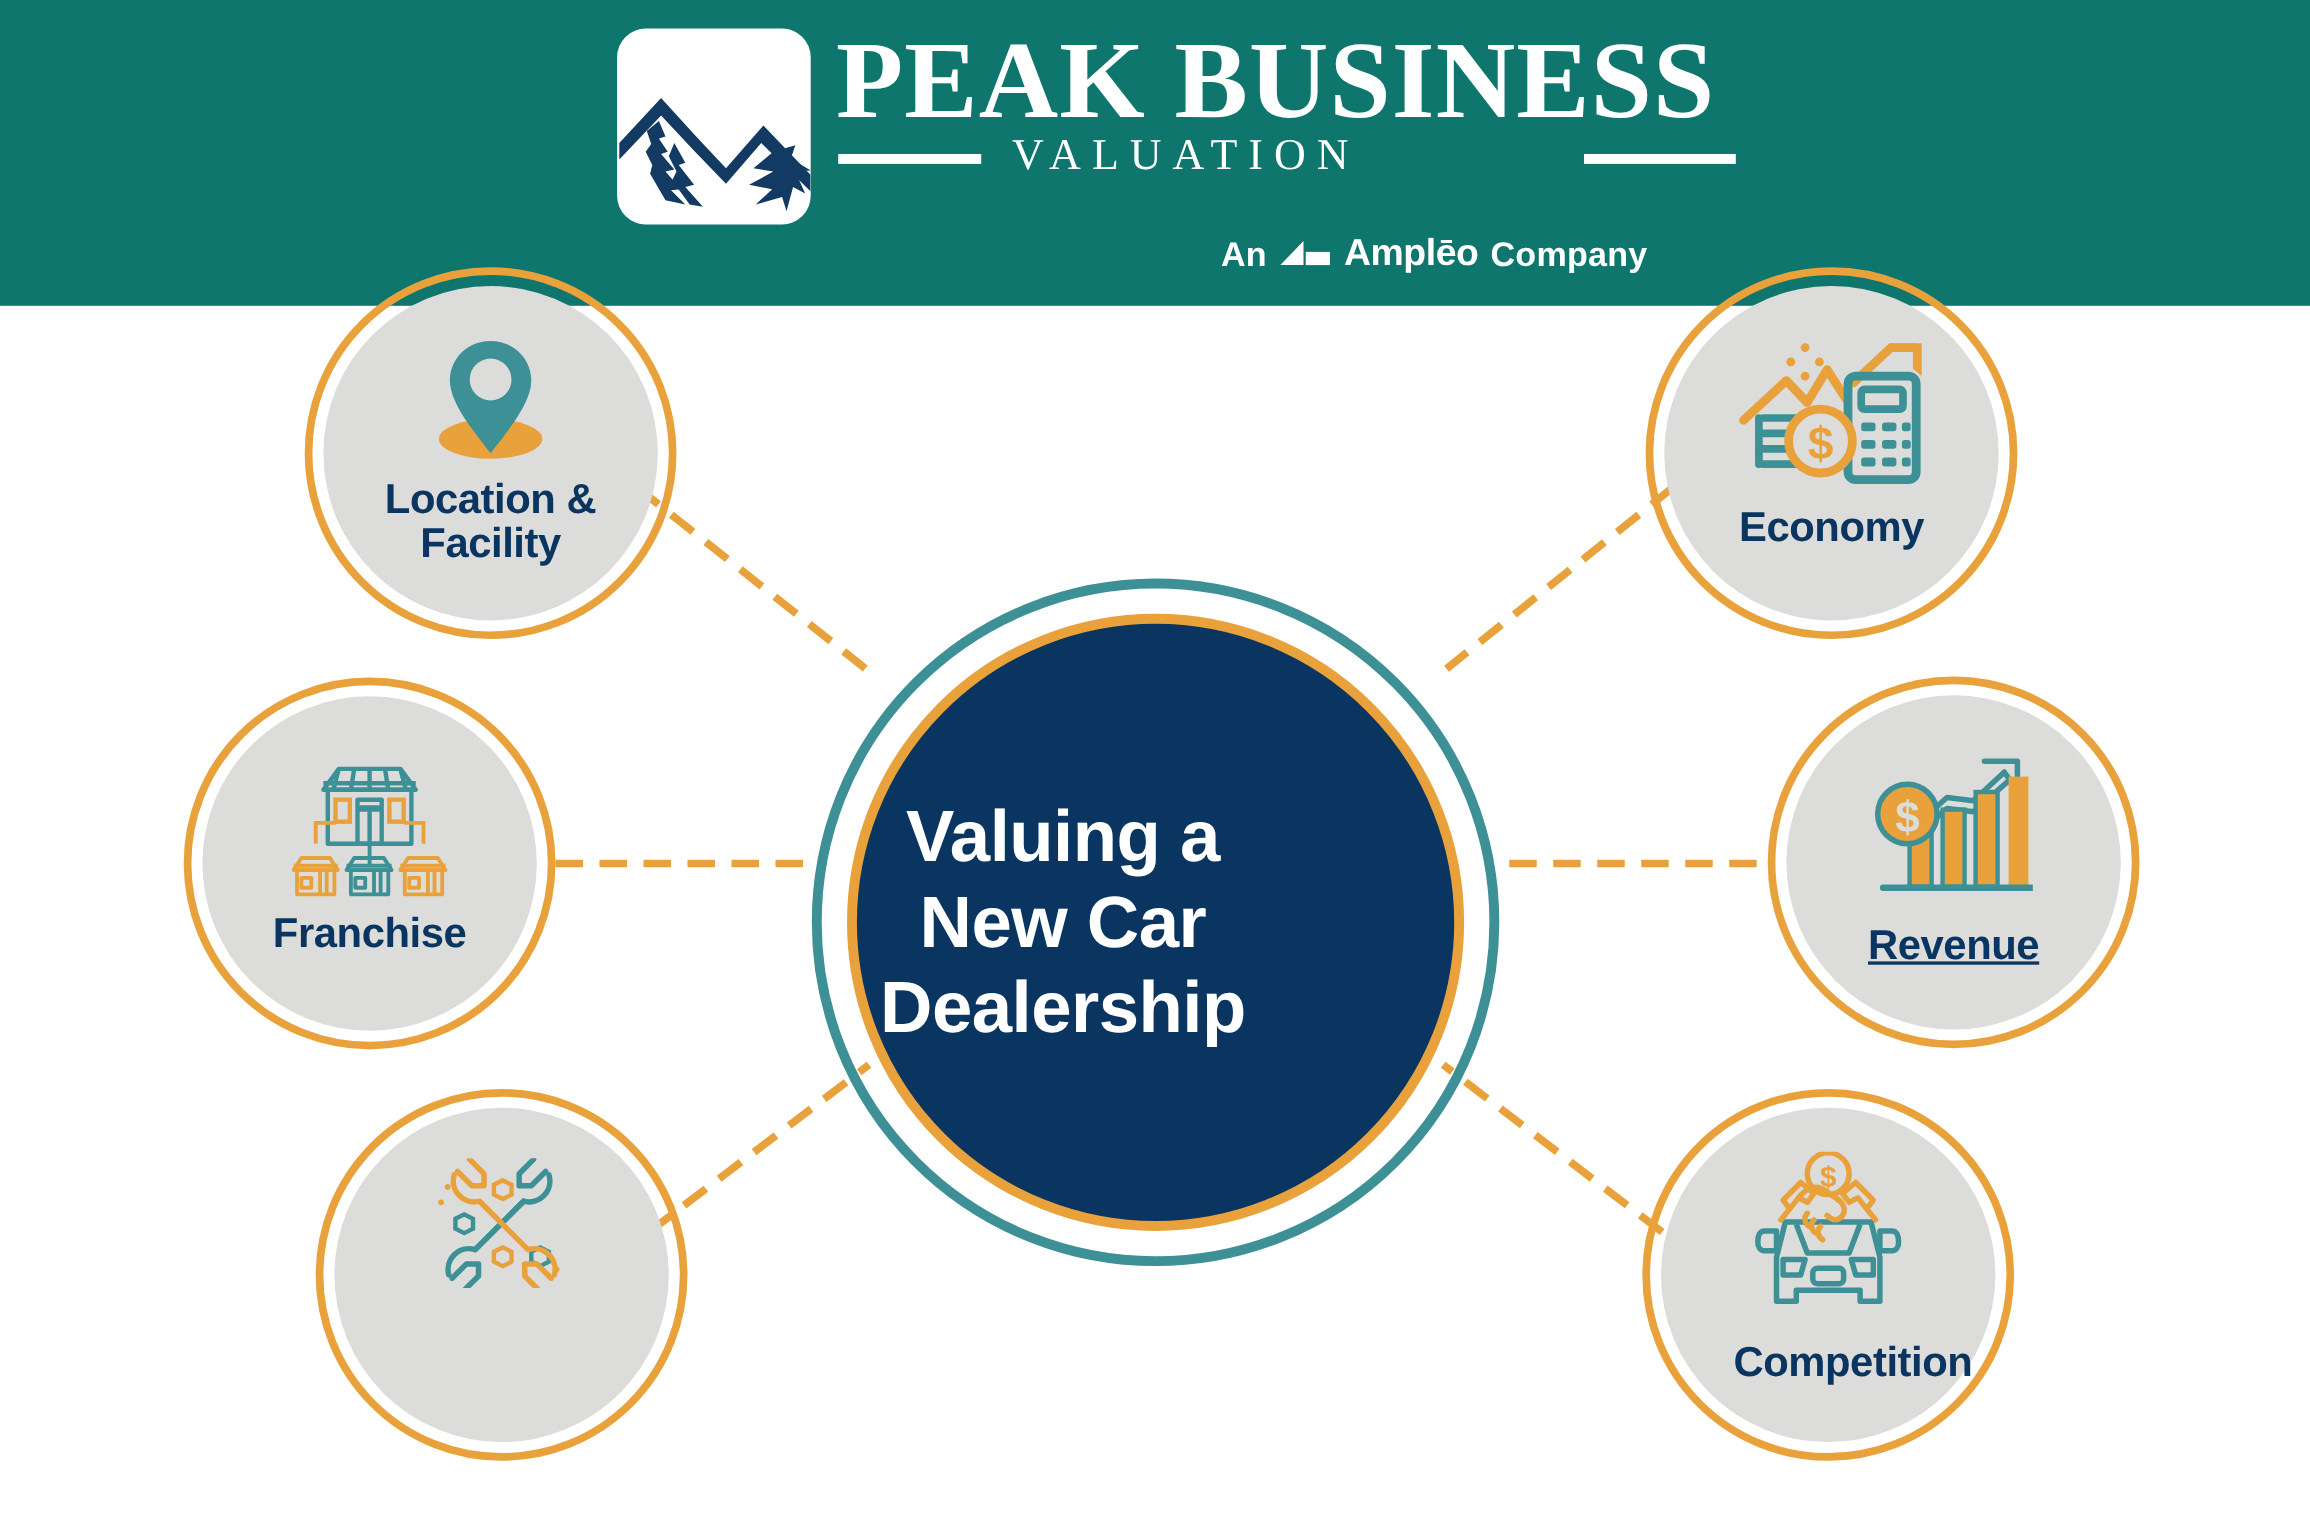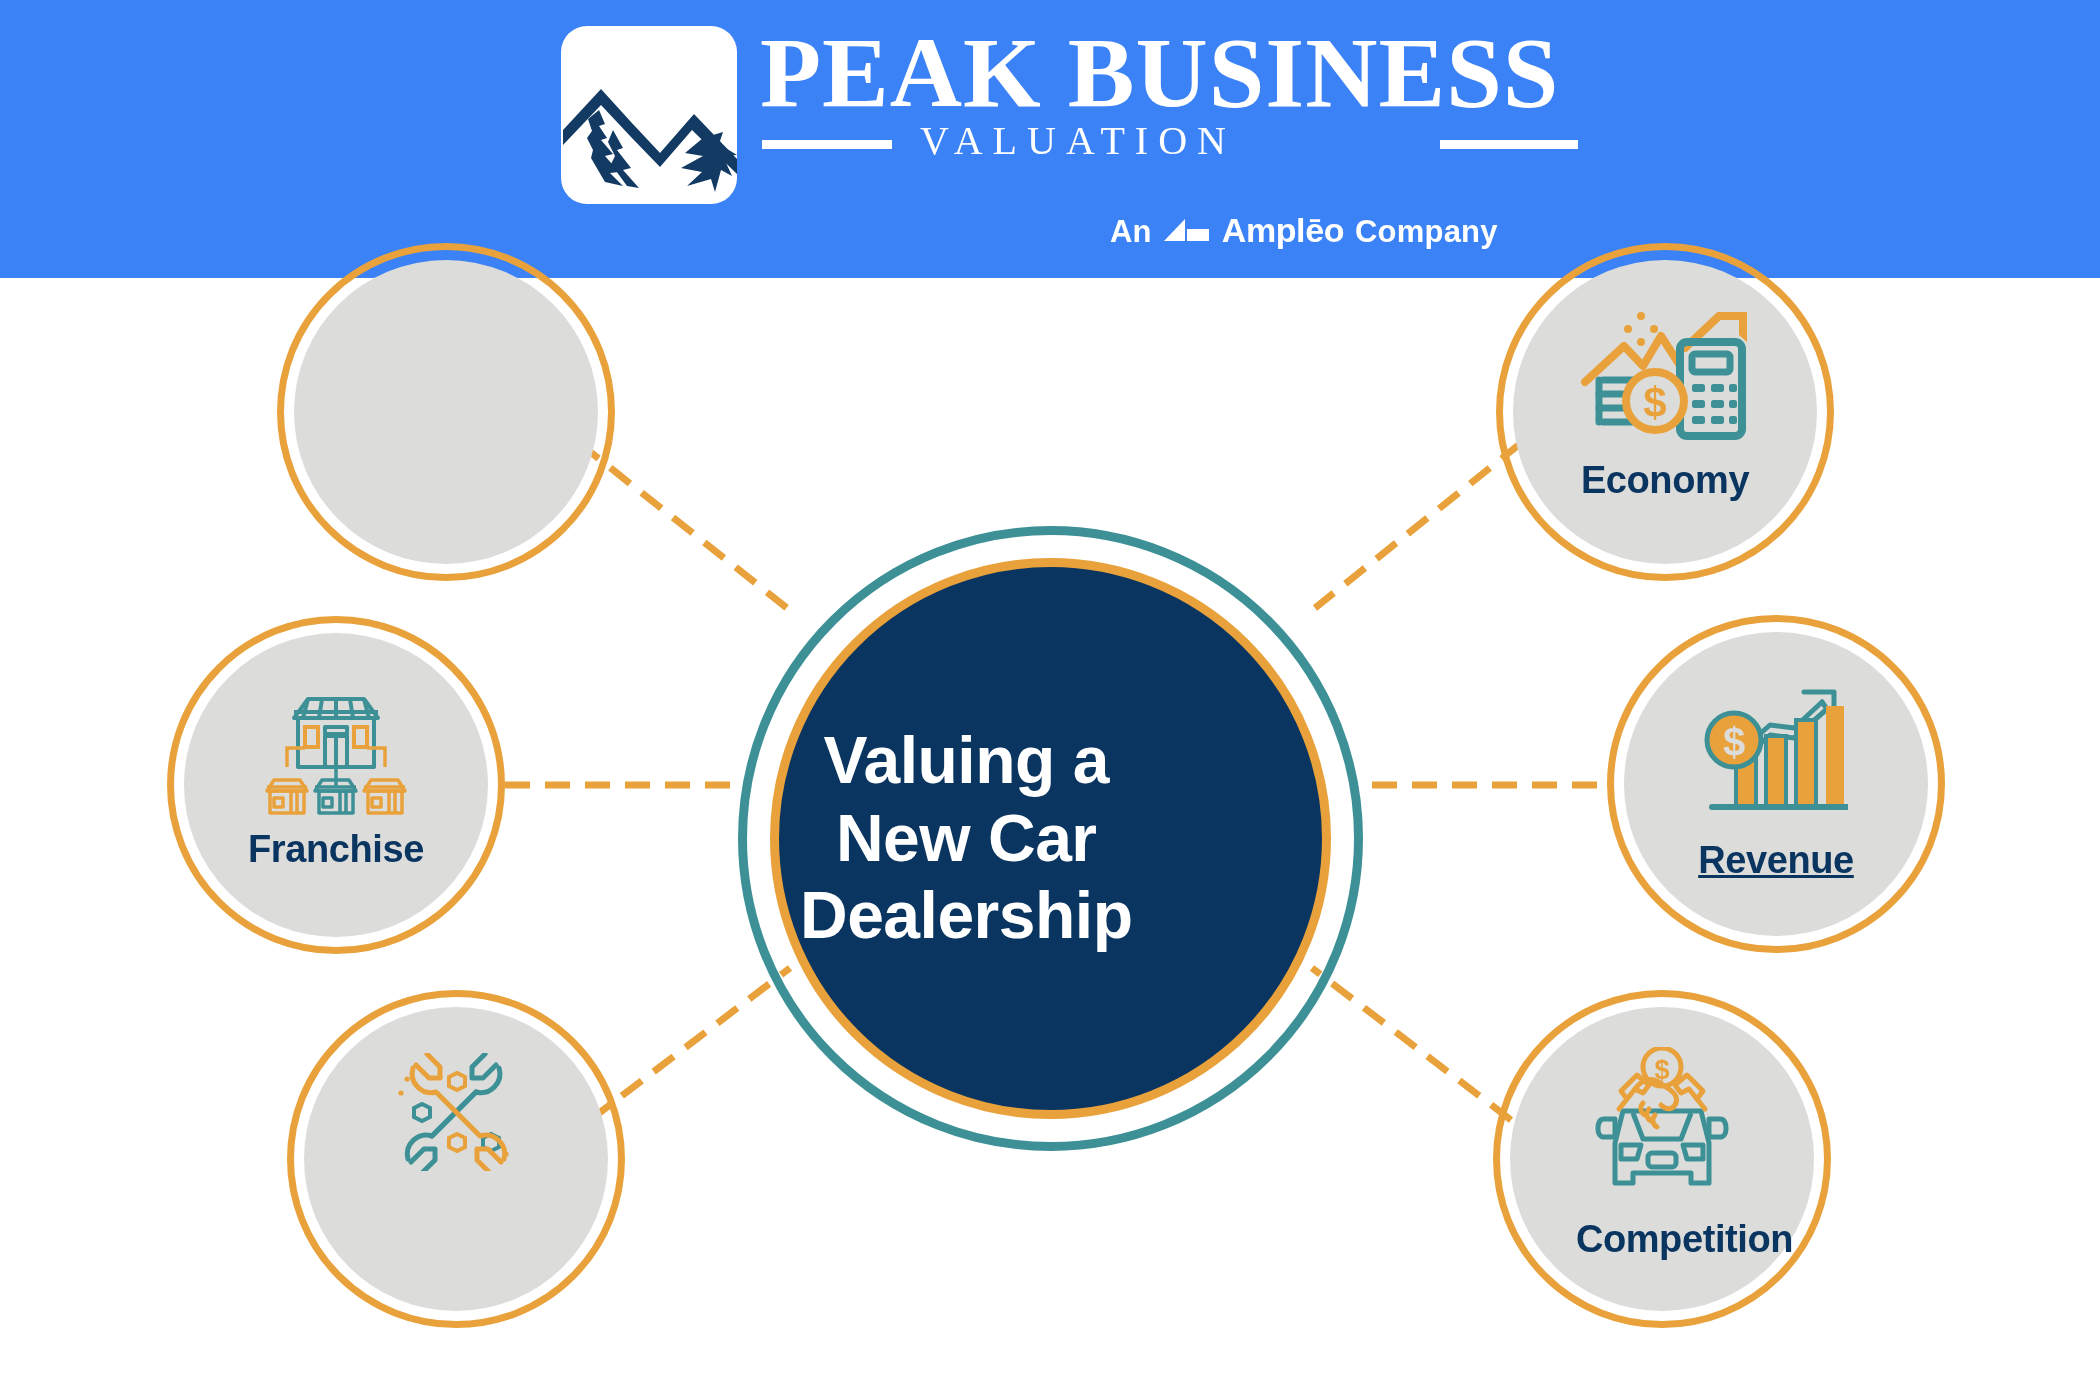--- a/index.html
+++ b/index.html
@@ -1,19 +1,19 @@
 <!DOCTYPE html>
 <html><head>
 <meta charset="utf-8">
 <style>
   html,body{margin:0;padding:0;background:#fff;}
   body{width:2100px;height:1400px;font-family:"Liberation Sans",sans-serif;overflow:hidden;position:relative;}
 
   
-  #header{position:absolute;left:0;top:0;width:2100px;height:278px;background:#3b82f6;}
+  #header{position:absolute;left:0;top:0;width:2100px;height:278px;background:#0f766e;}
   #logo-mark{position:absolute;left:561px;top:26px;width:176px;height:178px;background:#ffffff;border-radius:26px;overflow:hidden;}
   #logo-mark svg{display:block;width:176px;height:178px;}
   #wordmark{position:absolute;left:760px;top:28px;width:820px;height:150px;}
   #wordmark svg{display:block;width:820px;height:150px;}
   #tagline{position:absolute;left:1110px;top:205px;height:42px;display:flex;align-items:flex-end;gap:11px;color:#fff;}
   .tag-txt{font-size:31px;font-weight:700;letter-spacing:.2px;color:#fff;line-height:1;}
   .tag-brand{font-size:34px;font-weight:700;letter-spacing:-.4px;color:#fff;line-height:1;}
   #ampleo-glyph{width:48px;height:32px;display:block;}
 
   
@@ -116,20 +116,31 @@
     <div id="hub-label">
       <span>Valuing a
 New Car
 Dealership</span>
     </div>
   </div>
 
   <div class="node" id="node-location">
     <div class="node-disc"></div>
     <div class="node-ring"></div>
+    <div class="node-inner">
+      <div class="node-icon">
+        <svg width="124" height="118" viewBox="0 0 124 118" xmlns="http://www.w3.org/2000/svg">
+          <ellipse cx="62" cy="95" rx="47" ry="18" fill="#e9a23b"></ellipse>
+          <path d="M62 6 C41 6 25 22 25 42 C25 64 50 92 62 108 C74 92 99 64 99 42 C99 22 83 6 62 6 Z" fill="#3d9196"></path>
+          <circle cx="62" cy="41" r="19" fill="#dcdcda"></circle>
+        </svg>
+      </div>
+      <div class="node-text">Location &amp;
+Facility</div>
+    </div>
   </div>
 
   <div class="node" id="node-franchise">
     <div class="node-disc"></div>
     <div class="node-ring"></div>
     <div class="node-inner">
       <div class="node-icon">
         <svg width="150" height="138" viewBox="0 0 150 138" xmlns="http://www.w3.org/2000/svg">
           <g fill="none" stroke="#3d9196" stroke-width="4" stroke-linejoin="round">
             <path d="M33 27 L47 8 L103 8 L117 27 Z"></path>

